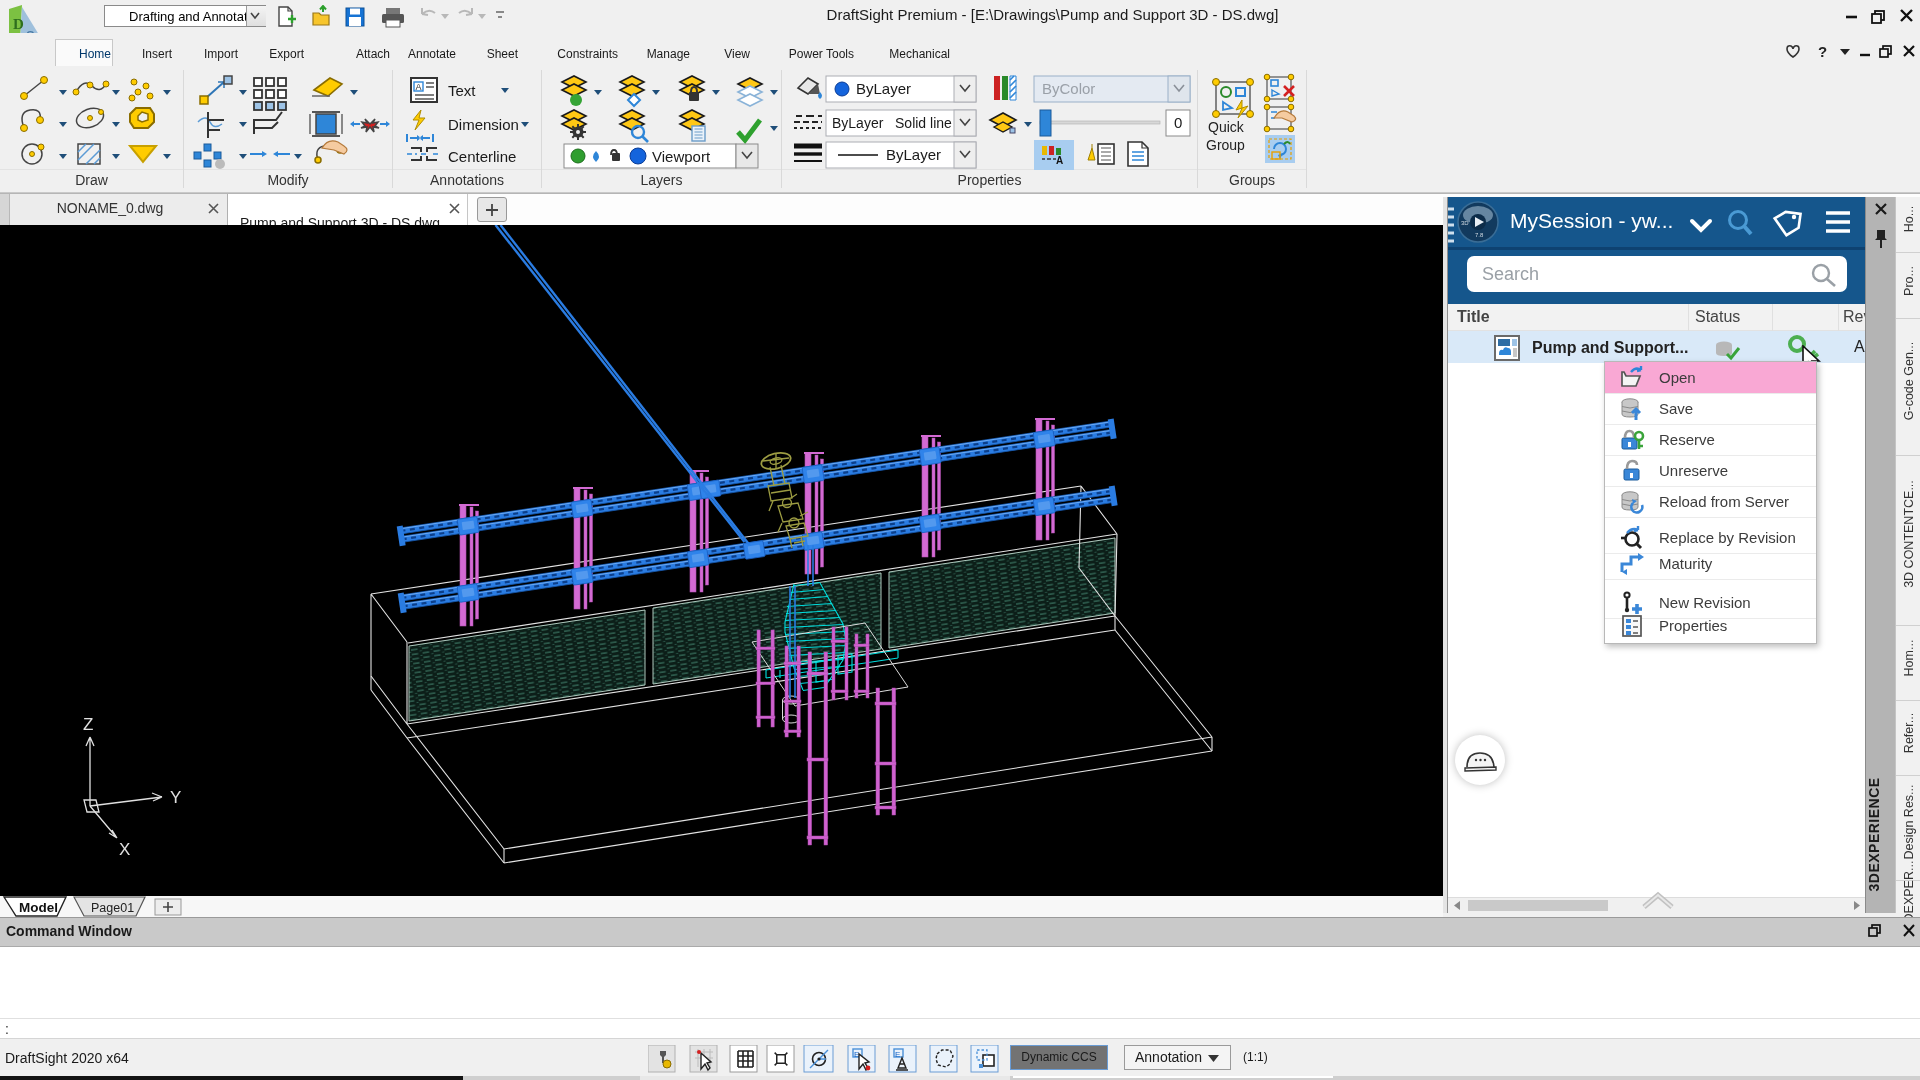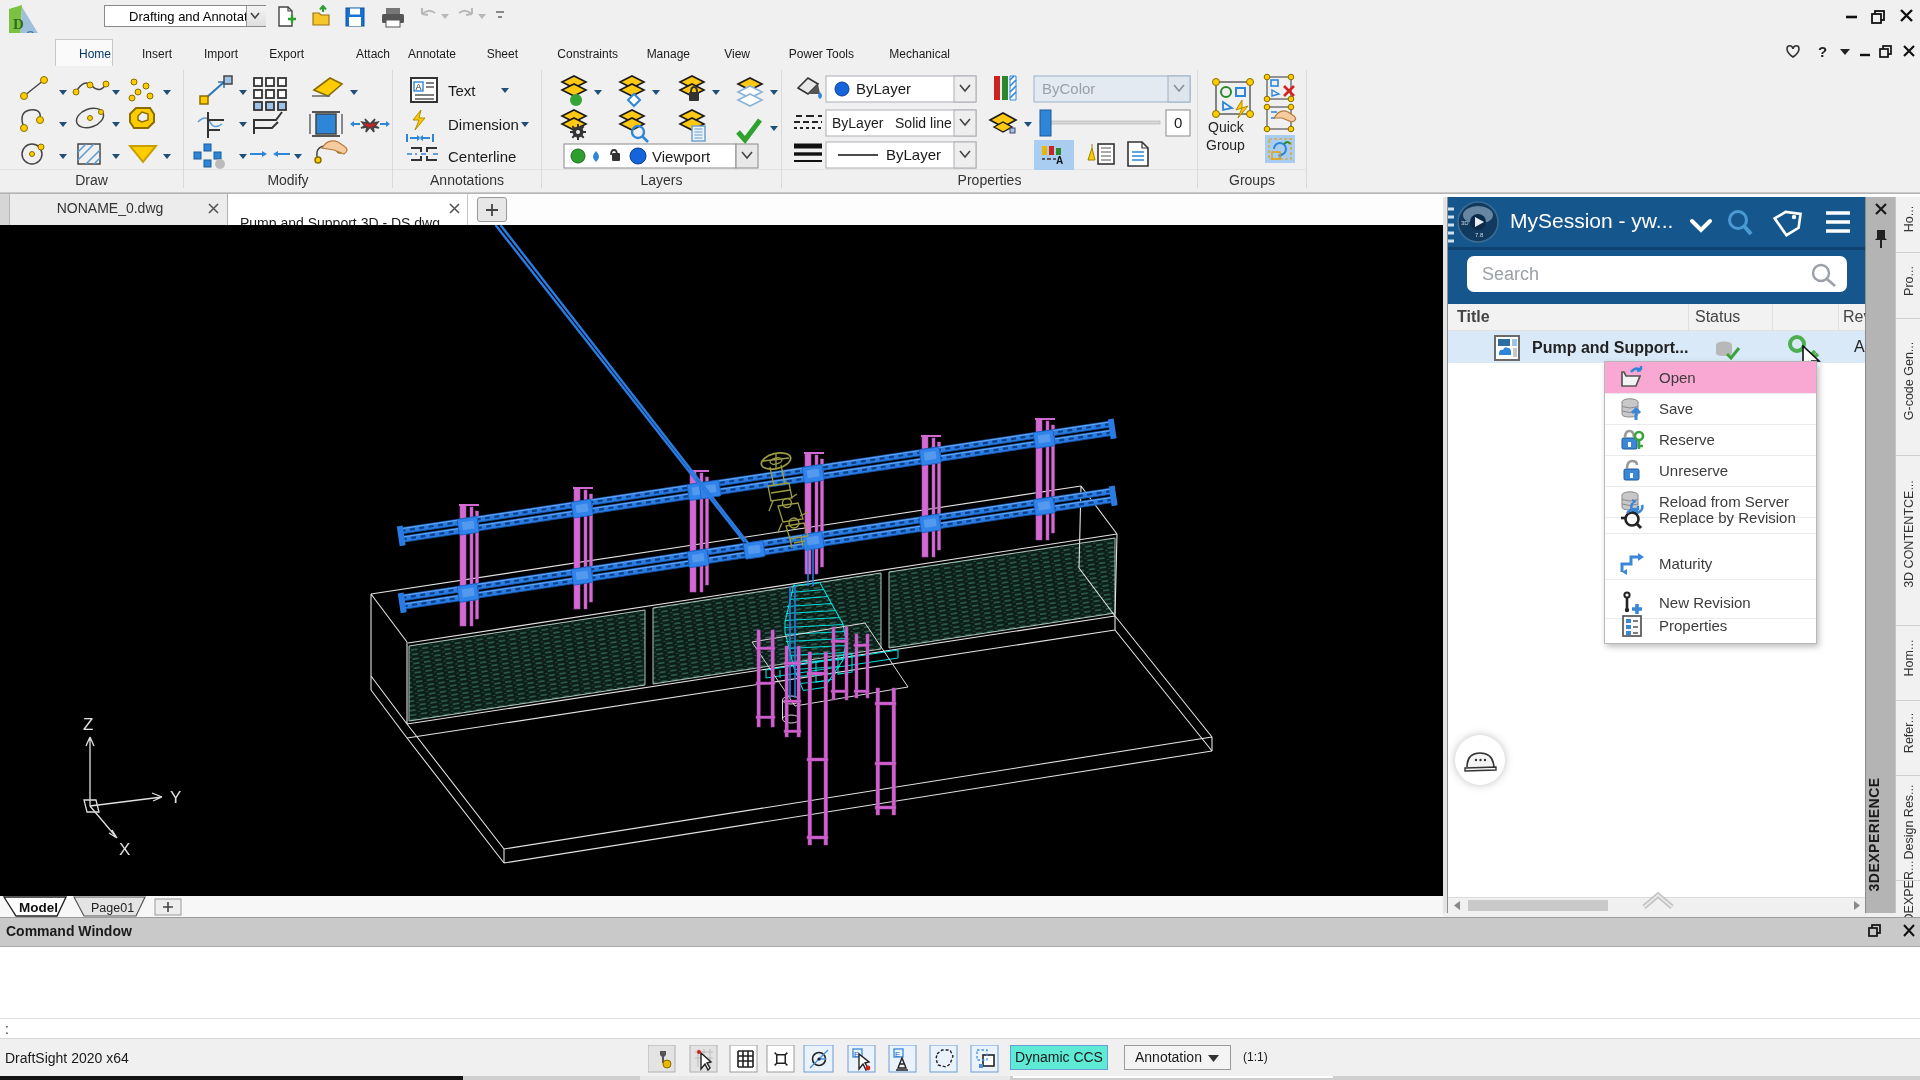--- a/index.html
+++ b/index.html
@@ -49,20 +49,21 @@
  <rect x="110" y="3" width="14" height="6" fill="#777"></rect>
  <rect x="110" y="15" width="14" height="7" fill="#fff" stroke="#555"></rect>
 
  <path d="M146 9 Q153 3 159 8 M146 9 L146 3 M146 9 L152 10" stroke="#b8b8b8" stroke-width="2" fill="none"></path>
  <path d="M165 9 L169 14 L173 9" fill="#b8b8b8"></path>
 
  <path d="M196 9 Q189 3 183 8 M196 9 L196 3 M196 9 L190 10" stroke="#b8b8b8" stroke-width="2" fill="none"></path>
  <path d="M202 9 L206 14 L210 9" fill="#b8b8b8"></path>
  <path d="M220 7 L228 7 M222 12 L226 12" stroke="#888" stroke-width="2"></path>
 </svg>
+<div class="abs" style="left:600px;top:6px;width:905px;text-align:center;font-size:15px;color:#1a1a1a;">DraftSight Premium - [E:\Drawings\Pump and Support 3D - DS.dwg]</div>
 
 <svg class="abs" style="left:1840px;top:6px;" width="80" height="20" viewBox="0 0 80 20">
  <path d="M6 11 L17 11" stroke="#111" stroke-width="2.6"></path>
  <rect x="35" y="5" width="9" height="9" fill="none" stroke="#111" stroke-width="1.8"></rect>
  <rect x="32" y="8" width="9" height="9" fill="#f0f0f0" stroke="#111" stroke-width="1.8"></rect>
  <path d="M61 4 L72 15 M72 4 L61 15" stroke="#111" stroke-width="2.4"></path>
 </svg>
 
 <div class="abs" style="left:0;top:33px;width:1920px;height:33px;background:#f0f0f0;border-bottom:1px solid #dadada;"></div>
 <div class="abs" style="left:55px;top:39px;width:56px;height:28px;background:#fafafa;border:1px solid #c8c8c8;border-bottom:none;"></div>
@@ -727,21 +728,21 @@
   <div class="menurow" style="top:124px;">
    <svg width="26" height="24" viewBox="0 0 26 24">
             <ellipse cx="11" cy="5" rx="8" ry="3.2" fill="#c8c8c8" stroke="#8a8a8a"></ellipse>
             <path d="M3 5 L3 17 Q3 20 11 20 Q19 20 19 17 L19 5" fill="#c8c8c8" stroke="#8a8a8a"></path>
             <path d="M3 9.5 Q11 12.5 19 9.5 M3 14 Q11 17 19 14" fill="none" stroke="#8a8a8a"></path>
             <path d="M23 15 A5.5 5.5 0 1 1 14 13" fill="none" stroke="#3a87d8" stroke-width="2.6"></path>
             <path d="M13 9 L14 14 L18 11 Z" fill="#3a87d8"></path>
           </svg>
    <span>Reload from Server</span>
         </div>
-  <div class="menurow" style="top:140px;">
+  <div class="menurow" style="top:160px;">
    <svg width="26" height="24" viewBox="0 0 26 24">
             <circle cx="13" cy="13" r="6.5" fill="none" stroke="#222" stroke-width="2.6"></circle>
             <path d="M17 17 L22 22" stroke="#222" stroke-width="3"></path>
             <path d="M8 7 Q13 1 19 4 M19 4 L19 0 M19 4 L15 5" stroke="#3a87d8" stroke-width="2.4" fill="none"></path>
             <path d="M2 12 L7 12" stroke="#222" stroke-width="2.6"></path>
           </svg>
    <span>Replace by Revision</span>
         </div>
   <div class="menurow" style="top:186px;">
    <svg width="26" height="24" viewBox="0 0 26 24">
@@ -905,21 +906,21 @@
         </g>
   <g transform="translate(286,3)">
           <path d="M3 6 L8 2 L16 2 L19 8 L16 16 L12 19 L4 17 L2 11 Z" fill="none" stroke="#222" stroke-width="1.4" stroke-dasharray="3 2"></path>
         </g>
   <g transform="translate(327,3)">
           <rect x="8" y="7" width="11" height="11" fill="#fff" stroke="#222" stroke-width="1.6"></rect>
           <rect x="2" y="2" width="10" height="10" fill="none" stroke="#4a90d8" stroke-width="1.3" stroke-dasharray="2.5 2"></rect>
           <rect x="4" y="16" width="4" height="4" fill="#4a90d8"></rect>
         </g>
  </svg>
- <div class="abs" style="left:1010px;top:6px;width:98px;height:25px;background:#5eead4;border:1.5px solid #6a9cd4;box-sizing:border-box;font-size:14px;color:#1a1a1a;text-align:center;line-height:23px;">Dynamic CCS</div>
+ <div class="abs" style="left:1010px;top:6px;width:98px;height:25px;background:#737373;border:1.5px solid #6a9cd4;box-sizing:border-box;font-size:12px;color:#1a1a1a;text-align:center;line-height:23px;">Dynamic CCS</div>
  <div class="abs" style="left:1124px;top:6px;width:107px;height:25px;background:#f4f4f4;border:1px solid #9a9a9a;box-sizing:border-box;font-size:14px;color:#1a1a1a;line-height:23px;padding-left:10px;">Annotation</div>
  <svg class="abs" style="left:1206px;top:14px;" width="16" height="12">
         <path d="M2 2 L7.5 9 L13 2 Z" fill="#333"></path>
       </svg>
  <div class="abs" style="left:1243px;top:11px;font-size:12px;color:#1a1a1a;">(1:1)</div>
 </div>
 
 <div class="abs" style="left:0;top:1076px;width:1920px;height:4px;background:#cfcfcf;"></div>
 <div class="abs" style="left:0;top:1076px;width:463px;height:4px;background:#131313;"></div>
 <div class="abs" style="left:1013px;top:1076px;width:320px;height:2px;background:#fff;"></div>

